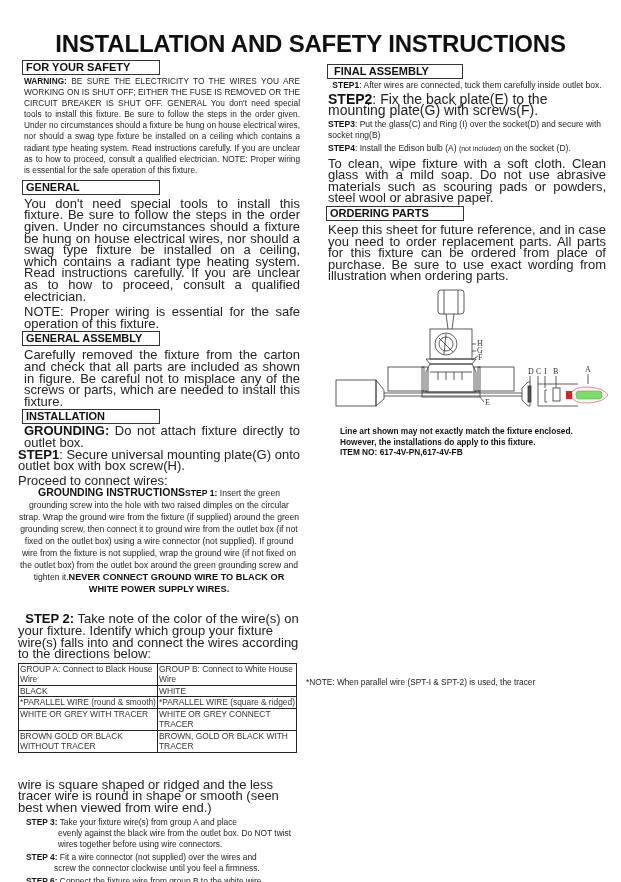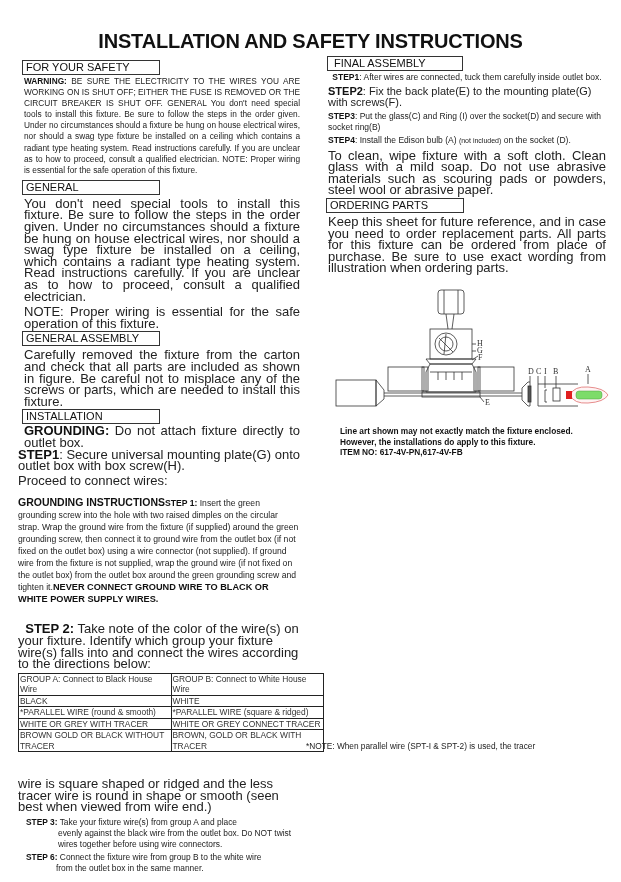--- a/index.html
+++ b/index.html
@@ -1,41 +1,41 @@
 <!DOCTYPE html>
 <html><head>
 <meta charset="utf-8">
 <style>
   html, body { margin: 0; padding: 0; background: #ffffff; }
   body { width: 621px; height: 882px; position: relative; overflow: hidden;
          font-family: "Liberation Sans", sans-serif; color: #222; }
   .title { position: absolute; left: 0; width: 621px; top: 30px; text-align: center;
-           font-size: 20px; font-weight: bold; color: #111; letter-spacing: -0.2px; }
+           font-size: 24px; font-weight: bold; color: #111; letter-spacing: -0.2px; }
   .col-left { position: absolute; left: 18px; top: 60px; width: 282px; }
-  .col-right { position: absolute; left: 326px; top: 56px; width: 280px; }
-  .sec-head { border: 1.3px solid #333; font-weight: normal; font-size: 11px; color: #111;
+  .col-right { position: absolute; left: 326px; top: 64px; width: 280px; }
+  .sec-head { border: 1.3px solid #333; font-weight: bold; font-size: 11px; color: #111;
               padding: 0 0 0 3px; height: 13px; line-height: 13px; width: 133px; box-sizing: content-box; margin-left: 4px; }
   .sec-head.wide { width: 130px; }
   .plain-head { font-weight: bold; font-size: 11px; color: #111; margin-left: 2px; }
   .p { font-size: 8.3px; line-height: 11.1px; text-align: justify; margin: 1px 0 0 6px; }
   .p.big { font-size: 13px; line-height: 11.6px; }
   .b { font-weight: bold; color: #111; }
   .small { font-size: 7px; }
-  .gi { font-size: 8.6px; line-height: 12px; margin: 10px 0 0 0; }
+  .gi { font-size: 8.6px; line-height: 12px; margin: 0 0 0 0; text-align: center; }
   .gi .bh { font-weight: bold; font-size: 10.5px; color: #111; }
-  table.wires { border-collapse: collapse; margin: 3px 0 0 0; width: 306px; }
+  table.wires { border-collapse: collapse; margin: 3px 0 0 0; width: 279px; }
   table.wires td { border: 1px solid #222; font-size: 8.4px; line-height: 10.5px; vertical-align: top;
                    padding: 0 1px; width: 50%; color: #333; }
   .step { font-size: 8.4px; line-height: 11px; margin: 2px 0 0 8px; }
   .step .lbl { font-weight: bold; color: #111; }
   .step .cont { display: block; margin-left: 32px; }
   .figure { position: absolute; left: 326px; top: 284px; width: 290px; height: 130px; }
   .caption { position: absolute; left: 328px; top: 426px; width: 290px; font-size: 8.3px;
              line-height: 10.5px; font-weight: bold; color: #111; margin-left: 12px; }
-  .note-right { position: absolute; left: 306px; top: 741px; font-size: 8.3px; color: #222; }
+  .note-right { position: absolute; left: 306px; top: 677px; font-size: 8.3px; color: #222; }
 </style>
 </head>
 <body>
 
 <div class="title">INSTALLATION AND SAFETY INSTRUCTIONS</div>
 
 <div class="col-left">
   <div class="sec-head">FOR YOUR SAFETY</div>
   <div class="p"><span class="b">WARNING:</span><span> BE SURE THE ELECTRICITY TO THE WIRES YOU ARE WORKING ON IS SHUT OFF; EITHER THE FUSE IS REMOVED OR THE CIRCUIT BREAKER IS SHUT OFF. GENERAL</span><span> You don't need special tools to install this fixture. Be sure to follow the steps in the order given. Under no circumstances should a fixture be hung on house electrical wires, nor should a swag type fixture be installed on a ceiling which contains a radiant type heating system. Read instructions carefully. If you are unclear as to how to proceed, consult a qualified electrician. NOTE: Proper wiring is essential for the safe operation of this fixture.</span></div>
 
@@ -76,27 +76,28 @@
     <tr>
       <td>BROWN GOLD OR BLACK WITHOUT TRACER</td>
       <td>BROWN, GOLD OR BLACK WITH TRACER</td>
     </tr>
   </tbody>
     </table>
 
   <div class="p big" style="margin:26px 0 0 0; text-align:left">wire is square shaped or ridged and the less tracer wire is round in shape or smooth (seen best when viewed from wire end.)</div>
 
   <div class="step" style="margin-top:4px"><span class="lbl">STEP 3:</span><span> Take your fixture wire(s) from group A and place</span><span class="cont">evenly against the black wire from the outlet box. Do NOT twist wires together before using wire connectors.</span></div>
+  <div class="step"><span class="lbl">STEP 4:</span><span> Fit a wire connector (not supplied) over the wires and</span><span class="cont" style="margin-left:28px">screw the connector clockwise until you feel a firmness.</span></div>
   <div class="step"><span class="lbl">STEP 6:</span><span> Connect the fixture wire from group B to the white wire</span><span class="cont" style="margin-left:30px">from the outlet box in the same manner.</span></div>
 </div>
 
 <div class="col-right">
   <div class="sec-head wide" style="margin-left:1px; padding-left:6px; width:128px">FINAL ASSEMBLY</div>
   <div class="p" style="margin:1px 0 0 2px; text-align:center; font-size:8.5px"><span class="b">STEP1</span><span>: After wires are connected, tuck them carefully inside outlet box.</span></div>
-  <div class="p" style="margin:3px 0 0 2px; text-align:left; font-size:11px"><span class="b">STEP2</span><span>: Fix the back plate(E) to the mounting plate(G) with screws(F).</span></div>
+  <div class="p" style="margin:3px 0 0 2px; text-align:left; font-size:14px"><span class="b">STEP2</span><span>: Fix the back plate(E) to the mounting plate(G) with screws(F).</span></div>
   <div class="p" style="margin:3px 0 0 2px; text-align:left; font-size:8.5px"><span class="b">STEP3</span><span>: Put the glass(C) and Ring (I) over the socket(D) and secure with socket ring(B)</span></div>
   <div class="p" style="margin:2px 0 0 2px; text-align:left; font-size:8.5px"><span class="b">STEP4</span><span>: Install the Edison bulb (A) </span><span class="small">(not included)</span><span> on the socket (D).</span></div>
 
   <div class="p big" style="margin:3px 0 0 2px">To clean, wipe fixture with a soft cloth. Clean glass with a mild soap. Do not use abrasive materials such as scouring pads or powders, steel wool or abrasive paper.</div>
 
   <div class="sec-head" style="margin:2px 0 0 0; width:133px">ORDERING PARTS</div>
   <div class="p big" style="margin:3px 0 0 2px">Keep this sheet for future reference, and in case you need to order replacement parts. All parts for this fixture can be ordered from place of purchase. Be sure to use exact wording from illustration when ordering parts.</div>
 </div>
 
 <div class="figure">

